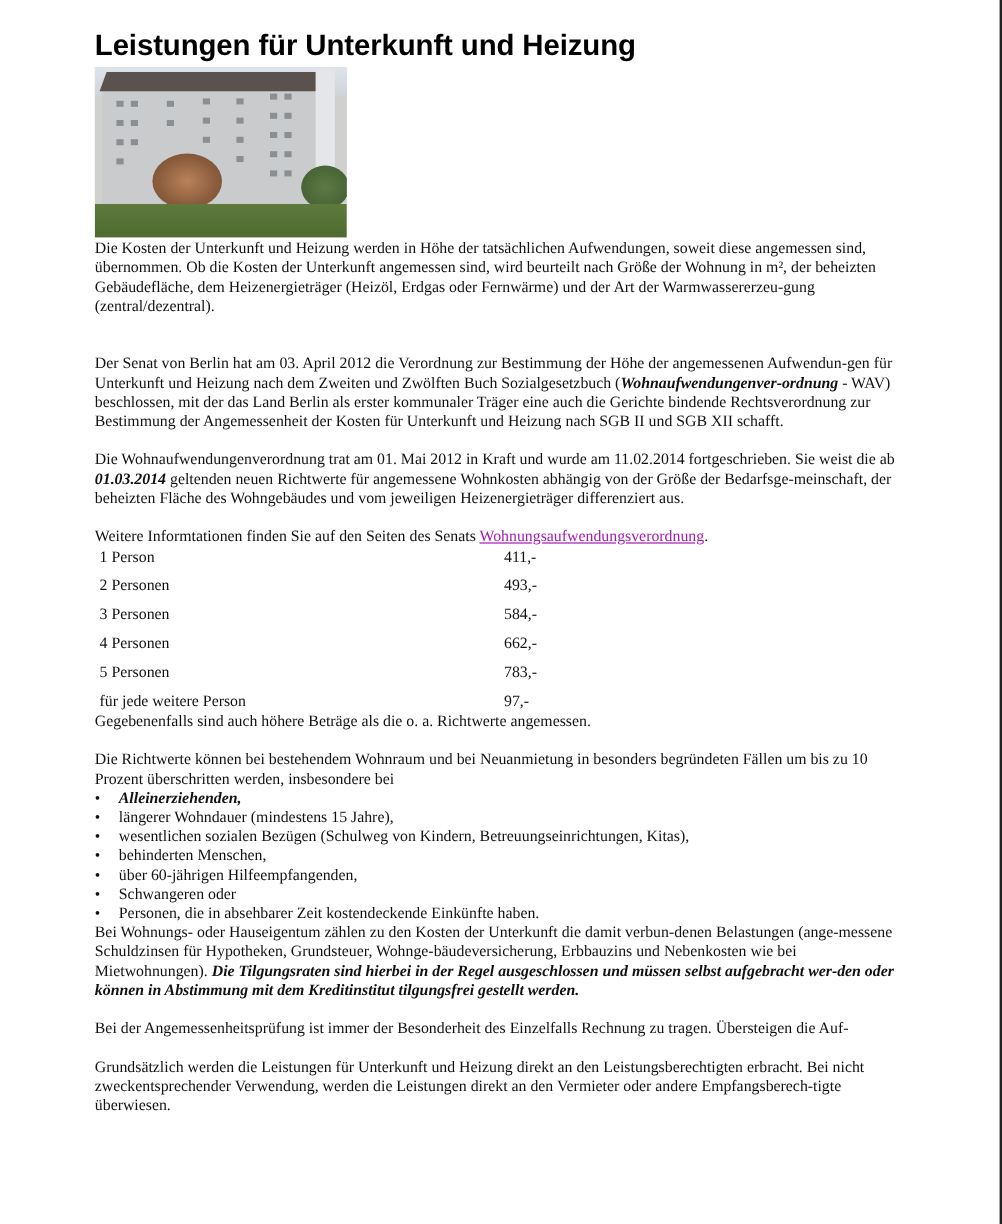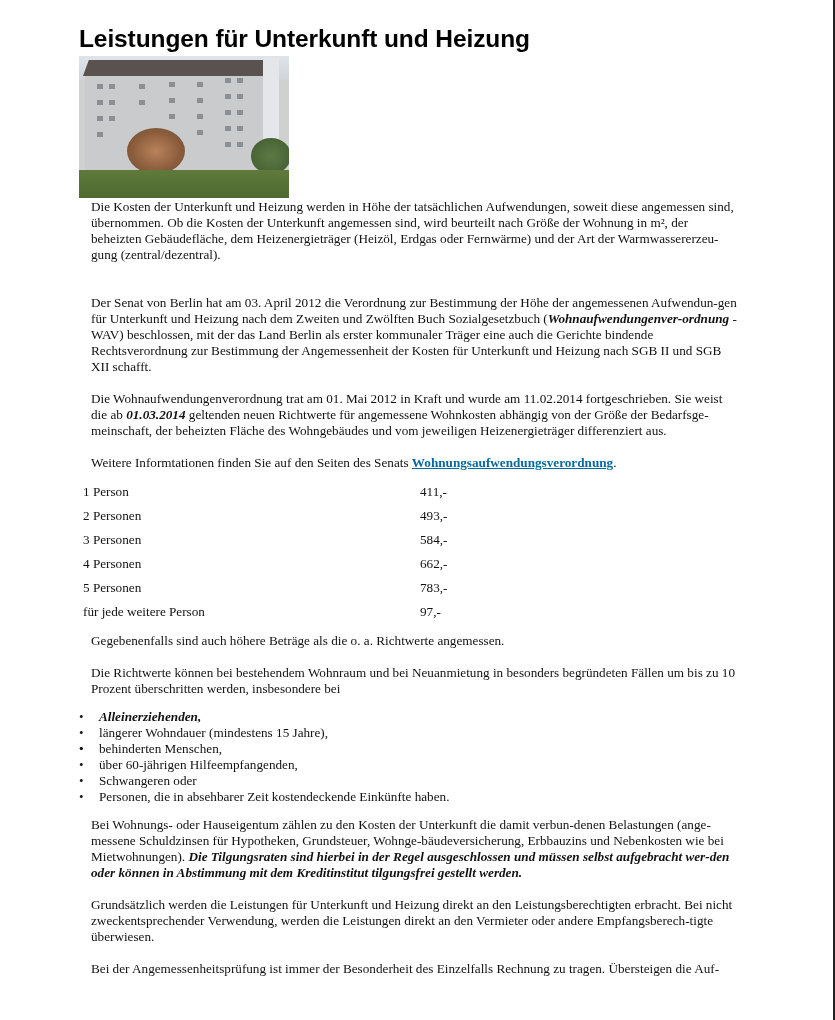--- a/index.html
+++ b/index.html
@@ -23,25 +23,25 @@
       background: linear-gradient(#d8dce2 0%, #e2e5ea 10%, #d0d0cf 12%);
     }
     .photo .sky { position:absolute; left:0; top:0; width:210px; height:24px; background:linear-gradient(#dfe3ea,#cfd4da); }
     .photo .roof { position:absolute; left:4px; top:4px; width:182px; height:16px; background:#5a524e; transform: skewX(-20deg); transform-origin: bottom left; }
     .photo .bldg { position:absolute; left:6px; top:18px; width:178px; height:96px; background:#c9cbcd; }
     .photo .side { position:absolute; left:184px; top:2px; width:16px; height:112px; background:#e4e6e9; }
     .photo .win { position:absolute; width:6px; height:5px; background:#8a8f94; }
     .photo .tree { position:absolute; left:48px; top:72px; width:58px; height:46px; border-radius:50%; background:radial-gradient(#b9825a,#8a5c3c 60%,#6b4b30); }
     .photo .bush { position:absolute; left:172px; top:82px; width:40px; height:36px; border-radius:50%; background:radial-gradient(#5d7a45,#3f5a2e); }
     .photo .grass { position:absolute; left:0; top:114px; width:210px; height:28px; background:linear-gradient(#5f7a3c,#4f6a30); }
-    p { margin: 12px; }
+    p { margin: 0; }
     .para1 { margin-top: 1px; }
     .gap-lg { margin-top: 32px; }
     .gap-md { margin-top: 16px; }
-    a.link { color: #0369a1; text-decoration: underline; font-weight: bold; }
+    a.link { color: #a21caf; text-decoration: underline; }
     table.rates { border-collapse: collapse; margin-top: 0; }
     table.rates td { padding: 0 4px; vertical-align: top; height: 24px; line-height: 18px; }
     table.rates td.c1 { width: 329px; }
     table.rates tr.head td { height: 56px; }
     table.rates tr.last td { height: 18px; }
     ul.criteria { margin: 0; padding: 0; list-style: none; }
     ul.criteria li { position: relative; padding-left: 20px; line-height: 16px; }
     ul.criteria li .bullet { position: absolute; left: 0; top: 0; font-size: 13px; }
     b { font-weight: bold; font-style: italic; }
   </style>
@@ -125,25 +125,25 @@
     </tr>
   </tbody>
     </table>
 
   <p>Gegebenenfalls sind auch höhere Beträge als die o. a. Richtwerte angemessen.</p>
 
   <p class="gap-md">Die Richtwerte können bei bestehendem Wohnraum und bei Neuanmietung in besonders begründeten Fällen um bis zu 10 Prozent überschritten werden, insbesondere bei</p>
   <ul class="criteria">
     <li><span class="bullet">•</span><b>Alleinerziehenden,</b></li>
     <li><span class="bullet">•</span><span>längerer Wohndauer (mindestens 15 Jahre),</span></li>
-    <li><span class="bullet">•</span></li>
+    <li><span class="bullet">•</span><span>wesentlichen sozialen Bezügen (Schulweg von Kindern, Betreuungseinrichtungen, Kitas),</span></li>
     <li><span class="bullet">•</span><span>behinderten Menschen,</span></li>
     <li><span class="bullet">•</span><span>über 60-jährigen Hilfeempfangenden,</span></li>
     <li><span class="bullet">•</span><span>Schwangeren oder</span></li>
     <li><span class="bullet">•</span><span>Personen, die in absehbarer Zeit kostendeckende Einkünfte haben.</span></li>
   </ul>
 
   <p><span>Bei Wohnungs- oder Hauseigentum zählen zu den Kosten der Unterkunft die damit verbun-denen Belastungen (ange-messene Schuldzinsen für Hypotheken, Grundsteuer, Wohnge-bäudeversicherung, Erbbauzins und Nebenkosten wie bei Mietwohnungen). </span><b>Die Tilgungsraten sind hierbei in der Regel ausgeschlossen und müssen selbst aufgebracht wer-den oder können in Abstimmung mit dem Kreditinstitut tilgungsfrei gestellt werden.</b></p>
 
+  <p class="gap-md">Bei der Angemessenheitsprüfung ist immer der Besonderheit des Einzelfalls Rechnung zu tragen. Übersteigen die Auf-</p>
+
   <p class="gap-md">Grundsätzlich werden die Leistungen für Unterkunft und Heizung direkt an den Leistungsberechtigten erbracht. Bei nicht zweckentsprechender Verwendung, werden die Leistungen direkt an den Vermieter oder andere Empfangsberech-tigte überwiesen.</p>
-
-  <p class="gap-md">Bei der Angemessenheitsprüfung ist immer der Besonderheit des Einzelfalls Rechnung zu tragen. Übersteigen die Auf-</p>
 </div>
 
 </body></html>

